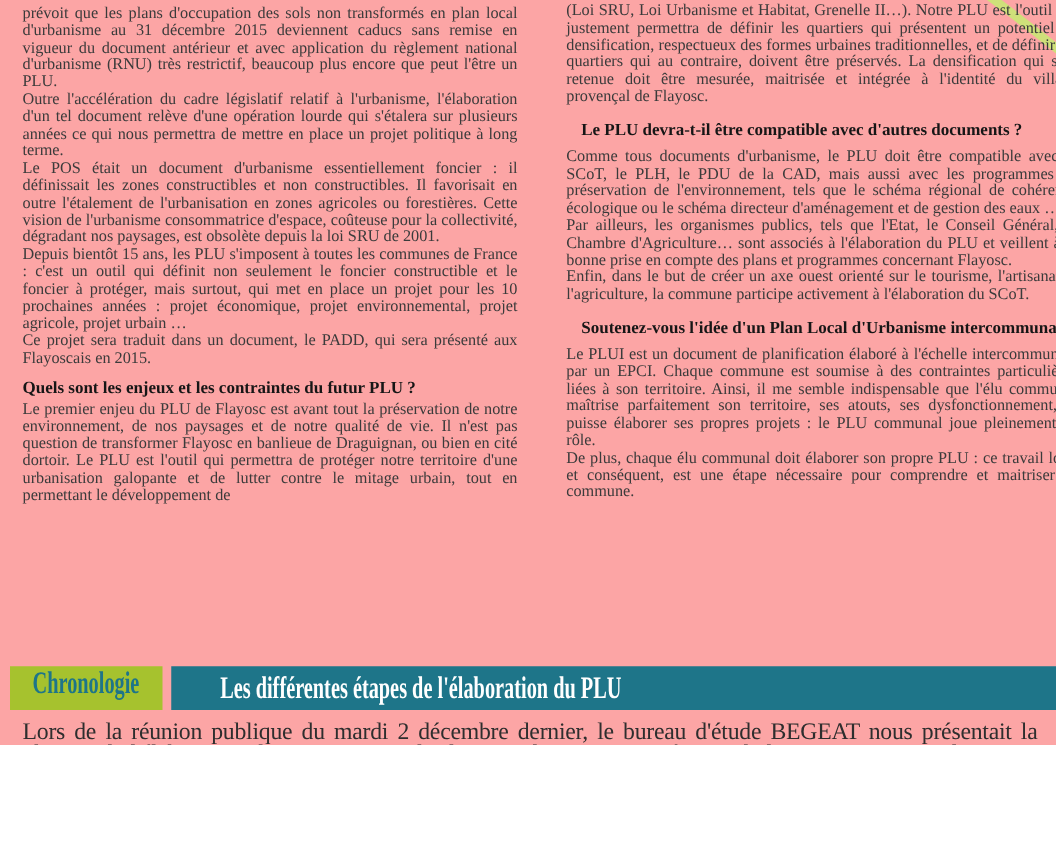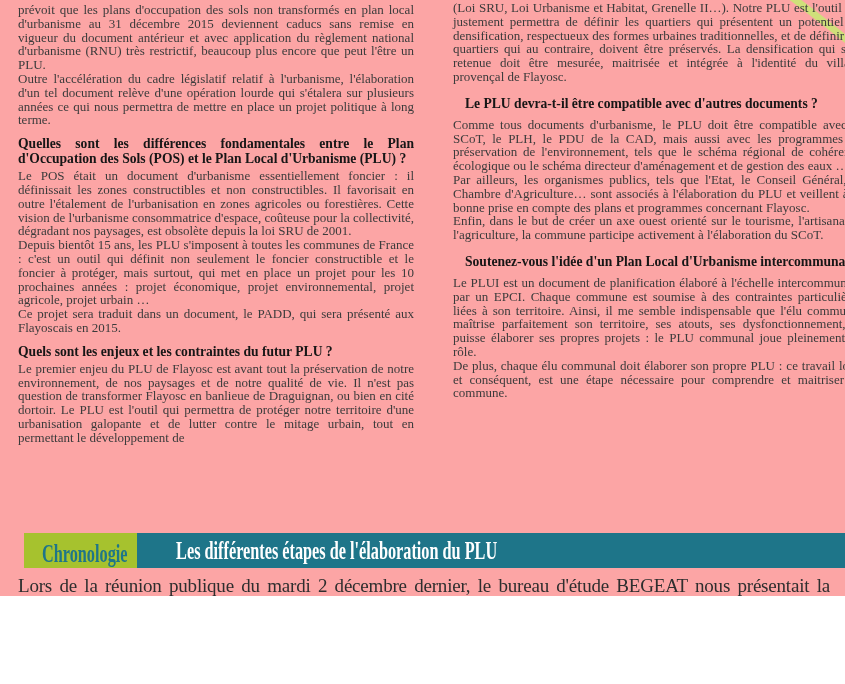--- a/index.html
+++ b/index.html
@@ -16,21 +16,21 @@
   .col p{margin:0;}
   .col h3{
     margin:9px 0 3px 0;font-size:13.6px;line-height:15px;color:#161616;
     font-weight:bold;text-align:justify;
   }
   .col-right h3{margin:12px 0 7px 12px;}
   
   .banner{position:absolute;top:533px;left:0;width:845px;height:35px;z-index:2;}
   .banner-label{
     position:absolute;left:8px;top:0;width:122px;height:35px;background:#a6c22e;
-    display:flex;align-items:flex-end;justify-content:center;margin-left:16px;
+    display:flex;align-items:flex-start;justify-content:center;
   }
   .banner-label span{
     color:#1e7589;font-size:25px;font-weight:bold;white-space:nowrap;
     transform:scaleX(.65);transform-origin:center;
   }
   .banner-title{
     position:absolute;left:137px;top:0;width:708px;height:35px;background:#1e7589;
     display:flex;align-items:center;padding-left:30px;
   }
   .banner-title span{
@@ -84,21 +84,20 @@
 <div class="page">
 
   <svg class="deco" viewBox="0 0 845 684">
     <path d="M 790,-4 Q 812,12 847,40" stroke="#cfe07a" stroke-width="7" fill="none" stroke-linecap="round"></path>
     <path d="M 538,678 Q 620,640 712,662" stroke="#e6edbd" stroke-width="5" fill="none"></path>
   </svg>
 
   <div class="col col-left">
     <p>prévoit que les plans d'occupation des sols non transformés en plan local d'urbanisme au 31 décembre 2015 deviennent caducs sans remise en vigueur du document antérieur et avec application du règlement national d'urbanisme (RNU) très restrictif, beaucoup plus encore que peut l'être un PLU.</p>
     <p>Outre l'accélération du cadre législatif relatif à l'urbanisme, l'élaboration d'un tel document relève d'une opération lourde qui s'étalera sur plusieurs années ce qui nous permettra de mettre en place un projet politique à long terme.</p>
-    <h3>Quelles sont les différences fondamentales entre le Plan d'Occupation des Sols (POS) et le Plan Local d'Urbanisme (PLU) ?</h3>
     <p>Le POS était un document d'urbanisme essentiellement foncier : il définissait les zones constructibles et non constructibles. Il favorisait en outre l'étalement de l'urbanisation en zones agricoles ou forestières. Cette vision de l'urbanisme consommatrice d'espace, coûteuse pour la collectivité, dégradant nos paysages, est obsolète depuis la loi SRU de 2001.</p>
     <p>Depuis bientôt 15 ans, les PLU s'imposent à toutes les communes de France : c'est un outil qui définit non seulement le foncier constructible et le foncier à protéger, mais surtout, qui met en place un projet pour les 10 prochaines années : projet économique, projet environnemental, projet agricole, projet urbain …</p>
     <p>Ce projet sera traduit dans un document, le PADD, qui sera présenté aux Flayoscais en 2015.</p>
     <h3>Quels sont les enjeux et les contraintes du futur PLU ?</h3>
     <p>Le premier enjeu du PLU de Flayosc est avant tout la préservation de notre environnement, de nos paysages et de notre qualité de vie. Il n'est pas question de transformer Flayosc en banlieue de Draguignan, ou bien en cité dortoir. Le PLU est l'outil qui permettra de protéger notre territoire d'une urbanisation galopante et de lutter contre le mitage urbain, tout en permettant le développement de</p>
   </div>
 
   <div class="col col-right">
     <p>(Loi SRU, Loi Urbanisme et Habitat, Grenelle II…). Notre PLU est l'outil qui justement permettra de définir les quartiers qui présentent un potentiel de densification, respectueux des formes urbaines traditionnelles, et de définir les quartiers qui au contraire, doivent être préservés. La densification qui sera retenue doit être mesurée, maitrisée et intégrée à l'identité du village provençal de Flayosc.</p>
     <h3>Le PLU devra-t-il être compatible avec d'autres documents ?</h3>

